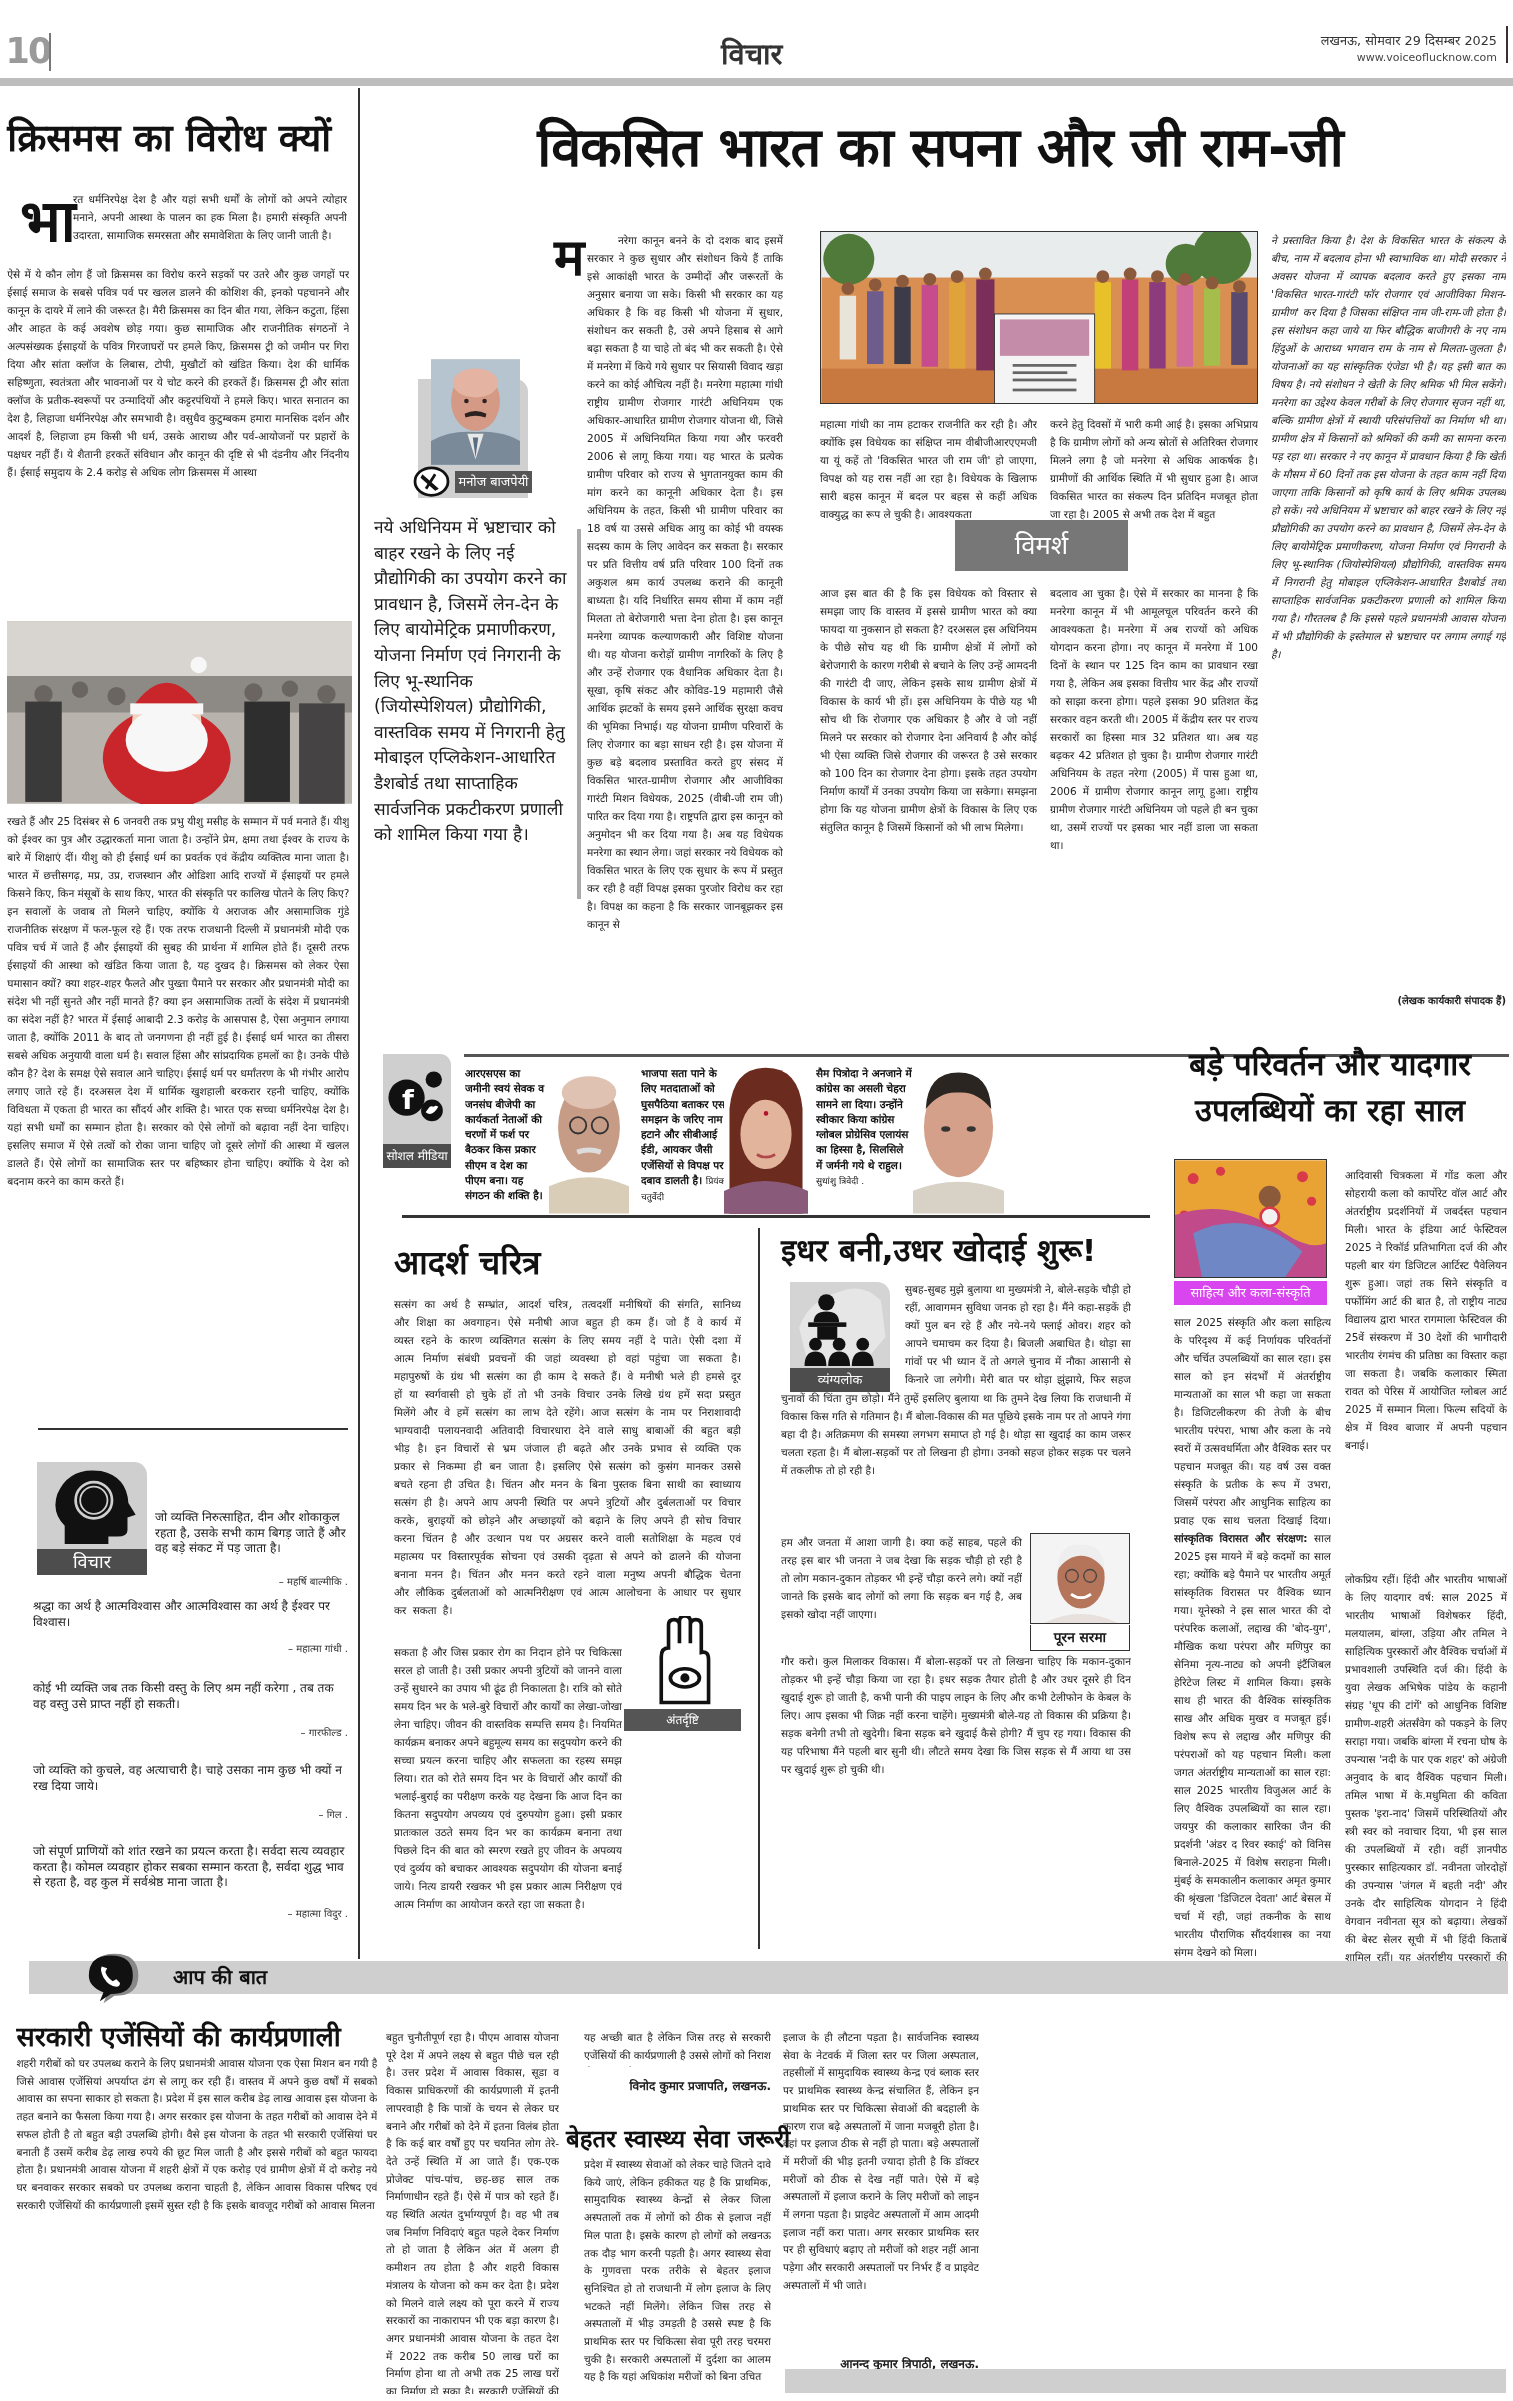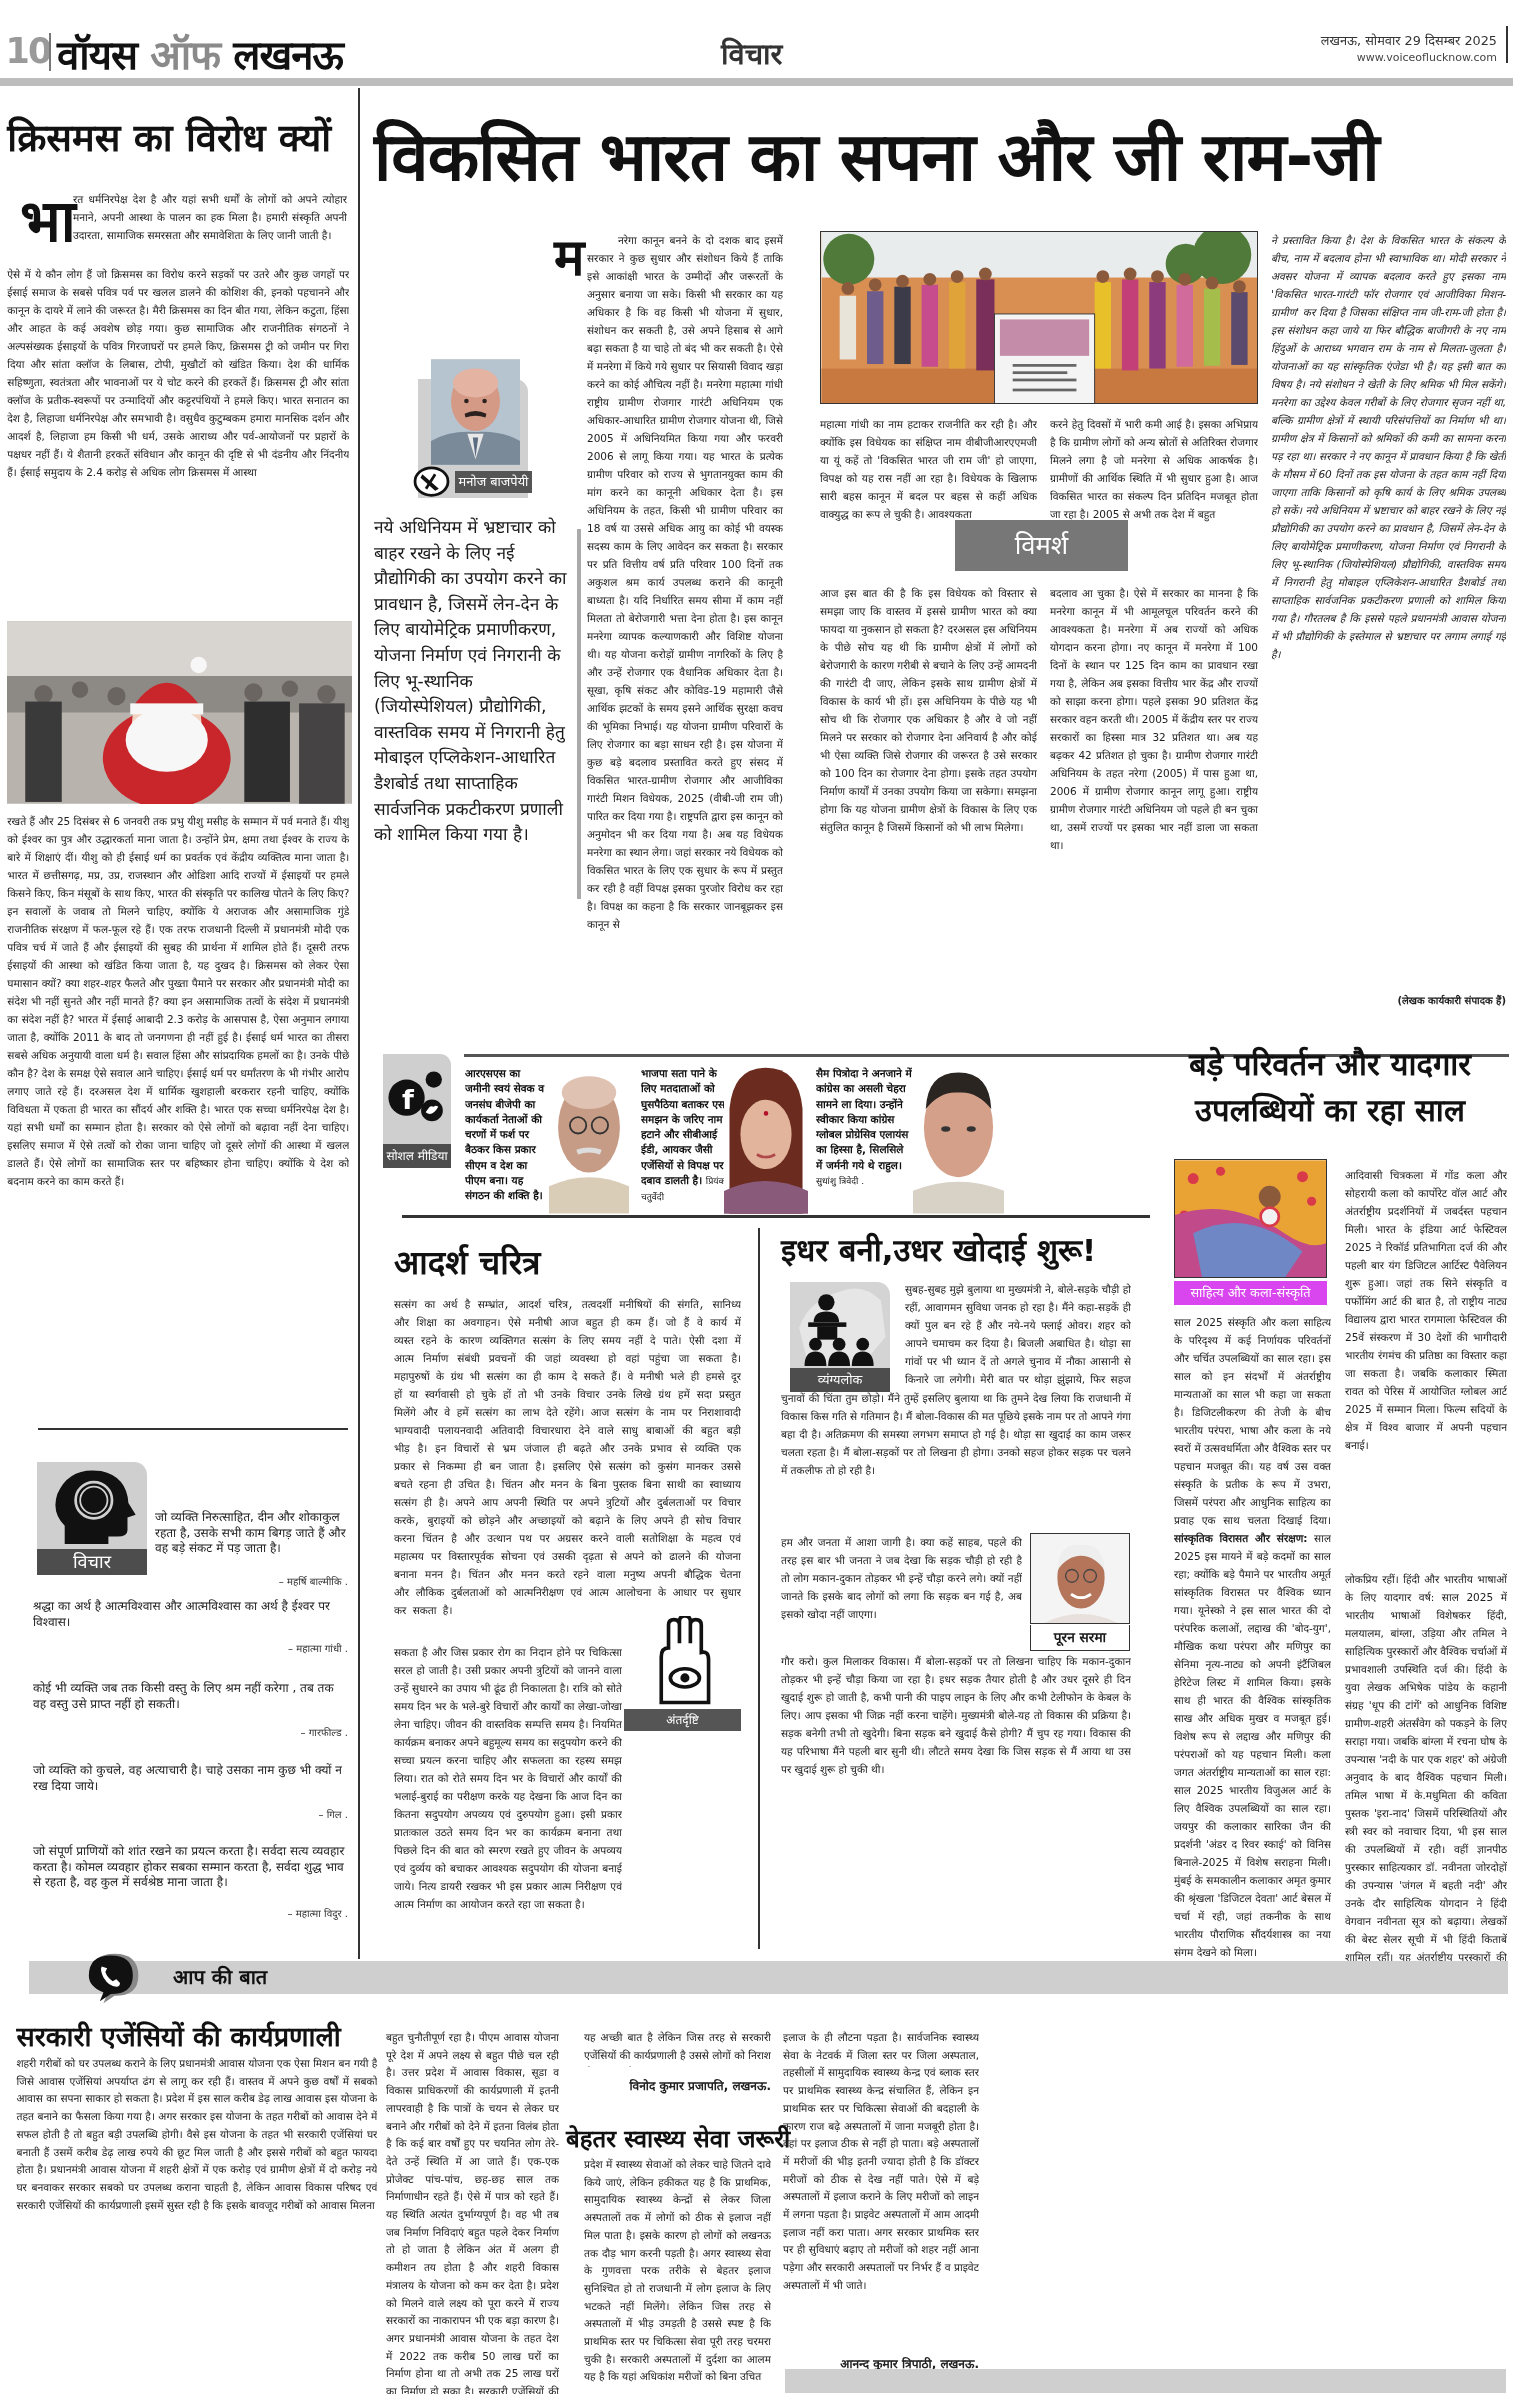--- a/index.html
+++ b/index.html
@@ -43,21 +43,21 @@
   #aap-icon { left: 87px; top: 1950px; width: 55px; height: 55px; }
   #aap-label { left: 173px; top: 1961px; font-size: 20px; line-height: 33px; color: #111; font-weight: bold; }
 
   
   #letter1-title { left: 16.4px; top: 2017px; font-size: 27px; font-weight: bold; color: #111; }
   #letter2-title { left: 566px; top: 2121px; font-size: 24px; font-weight: bold; color: #111; }
   .letter-col { font-size: 10.5px; line-height: 17.7px; }
   .sign { font-size: 12px; font-weight: bold; text-align: right; color: #222; }
 
   
-  #main-title { left: 374px; top: 108px; width: 1132px; text-align: left; font-size: 67px; font-weight: bold; color: #111; letter-spacing: -0.9px; }
+  #main-title { left: 374px; top: 108px; width: 1132px; text-align: center; font-size: 54px; font-weight: bold; color: #111; letter-spacing: -0.9px; }
   #author-photo { left: 431px; top: 359px; width: 89px; height: 106px; background: linear-gradient(#dcdcdc, #8aa0b0); overflow: hidden; }
   #author-photo-bg { left: 418px; top: 379px; width: 110px; height: 119px; background: #d0d0d0; border-radius: 0 12.8px 0 0; }
   #author-name-bar { left: 455px; top: 471px; width: 77px; height: 22px; background: #555; color: #fff; font-size: 12.8px; line-height: 22px; text-align: center; }
   #pen-icon { left: 413px; top: 465px; width: 37px; height: 33px; }
   #pull-quote { left: 374px; top: 515px; width: 196px; font-size: 17.3px; line-height: 25.6px; text-align: left; color: #1a1a1a; }
   #pull-rule { left: 577px; top: 529px; width: 3.7px; height: 370px; background: #aaa; }
 
   #mn-drop { left: 554px; top: 232px; font-size: 51px; font-weight: bold; color: #111; line-height: 51px; }
   #mn-col1 { left: 587px; top: 231px; width: 196px; height: 767px; }
   #mn-photo { left: 820px; top: 231px; width: 438px; height: 173px; overflow: hidden; border: 0.9px solid #333; }
@@ -107,25 +107,20 @@
   #bp-sign { left: 1424px; top: 2373px; font-size: 10px; color: #222; }
 
   #bottom-bar { left: 785px; top: 2369px; width: 721px; height: 24px; background: #cfcfcf; }
 </style>
 </head>
 <body>
 
 <div id="masthead" class="abs">
   <div id="page-num" class="abs">10</div>
   <div id="page-num-bar" class="abs"></div>
-  <div id="paper-name" class="abs">
-    <span>वॉयस</span>
-    <span class="mid">ऑफ</span>
-    <span>लखनऊ</span>
-  </div>
   <div id="section-name" class="abs">विचार</div>
   <div id="dateline" class="abs">लखनऊ, सोमवार 29 दिसम्बर 2025</div>
   <div id="website" class="abs">www.voiceoflucknow.com</div>
   <div id="right-rule" class="abs"></div>
 </div>
 <div id="gray-band" class="abs"></div>
 
 <div class="abs vrule" style="left:358px; top:88px; height:1871px;"></div>
 
 <article>

